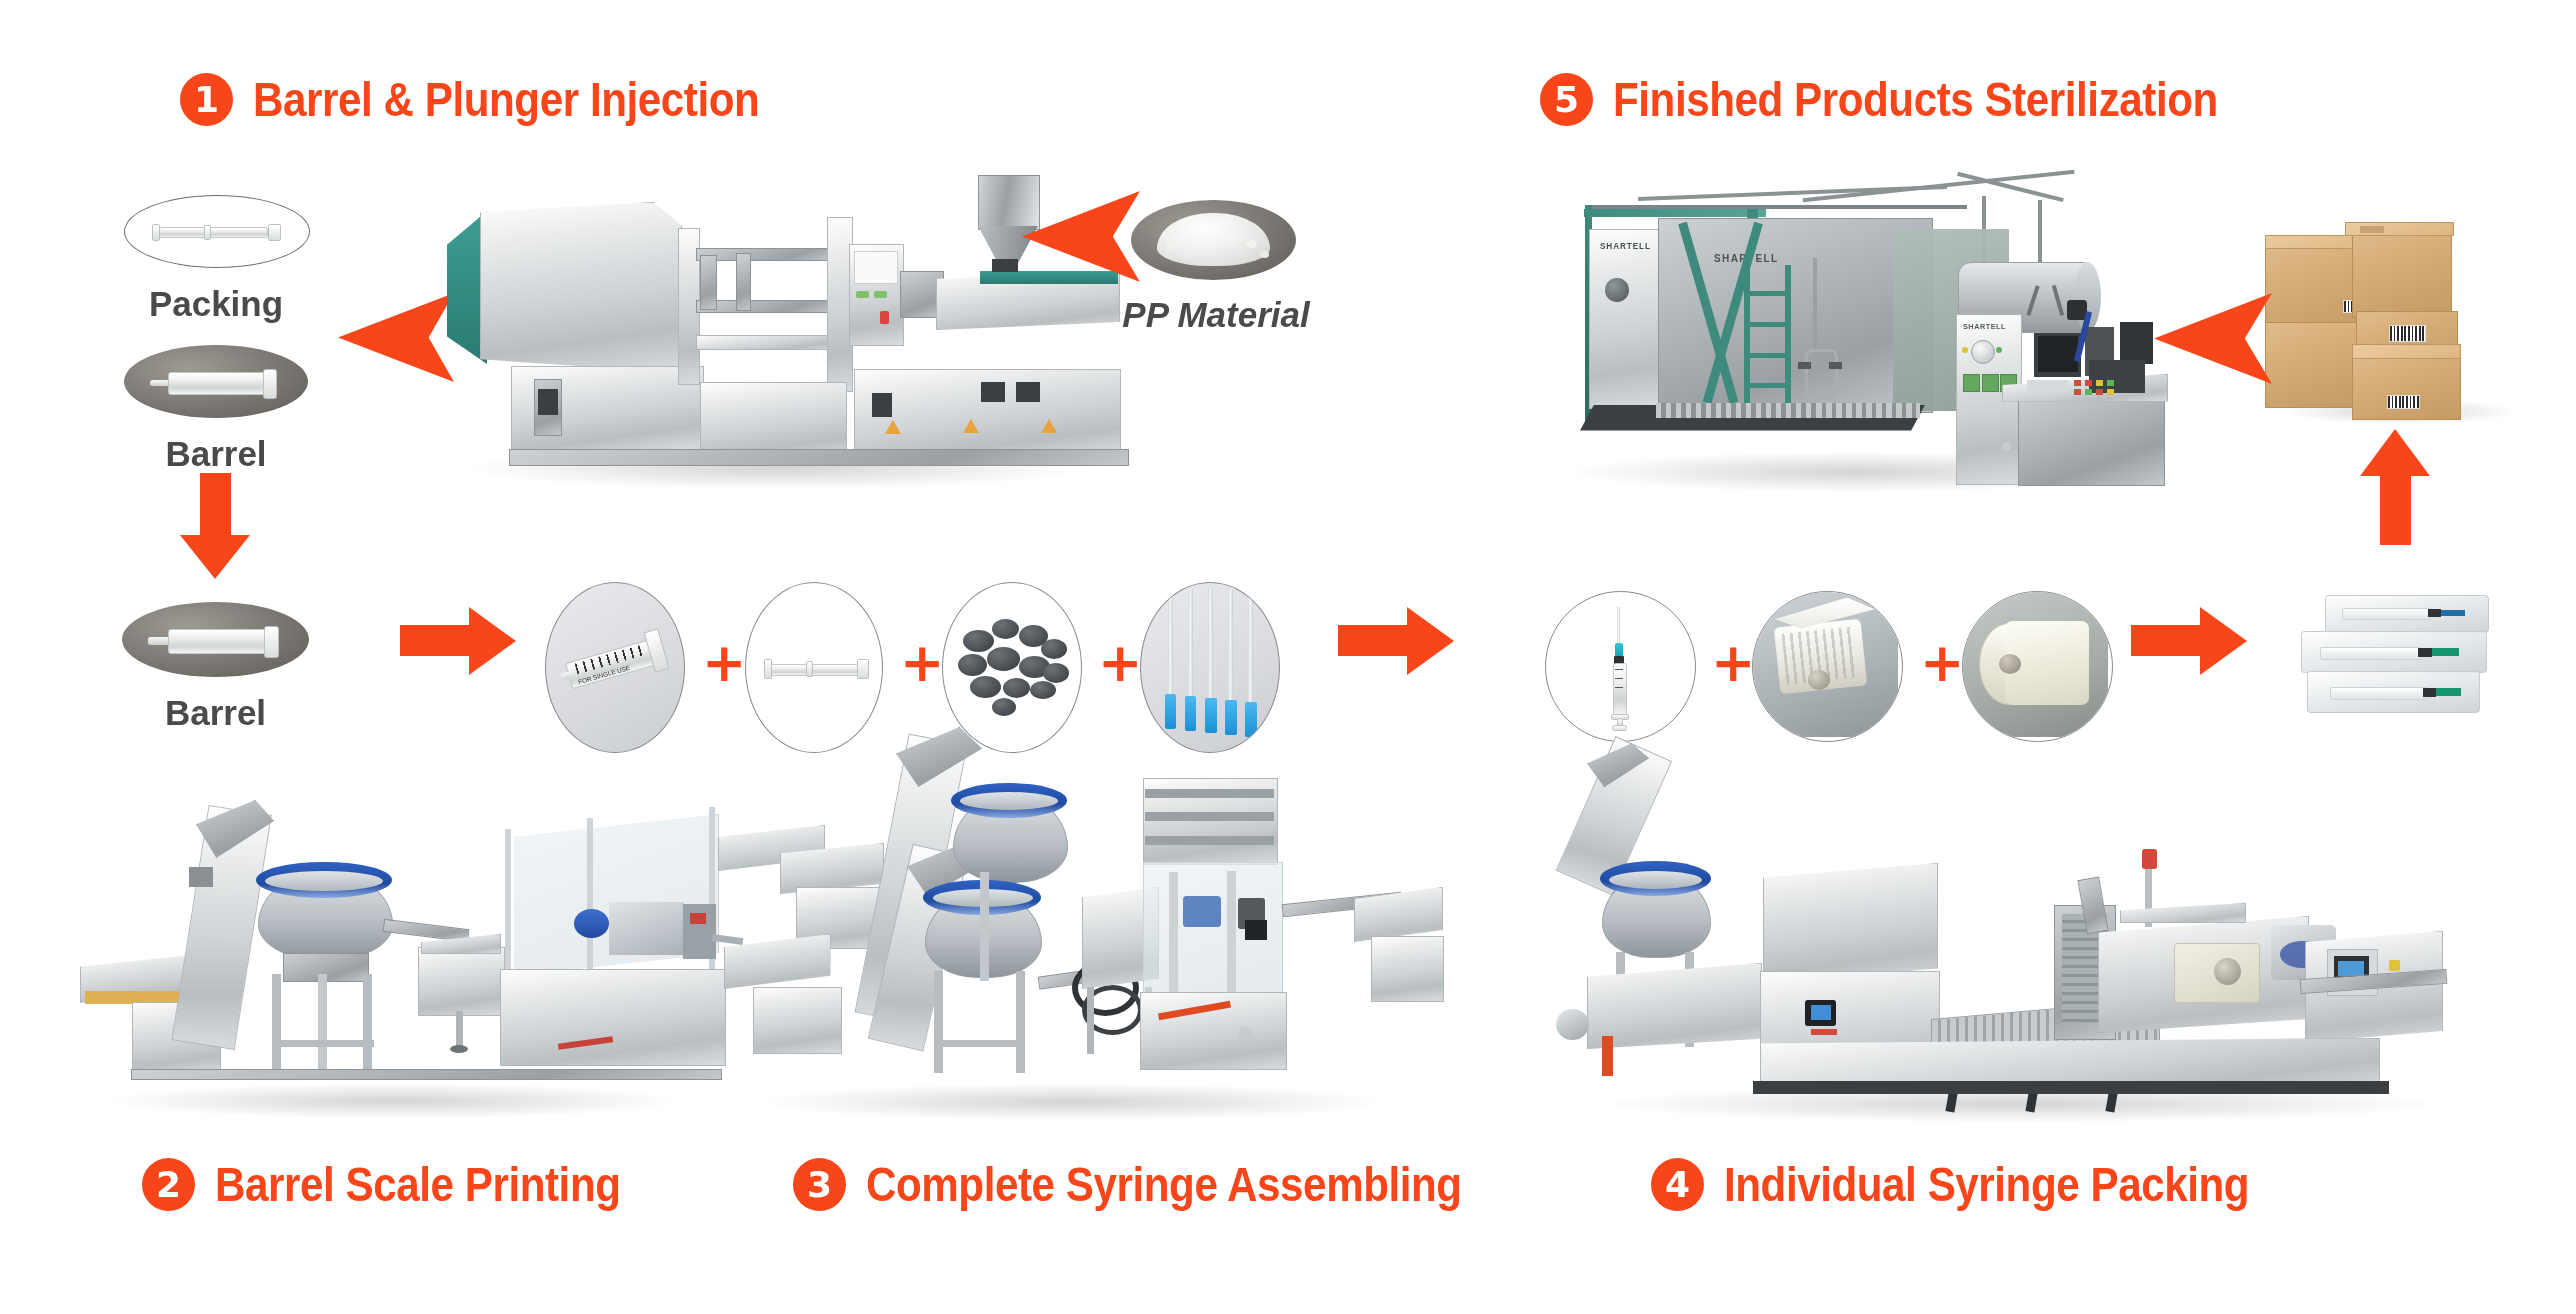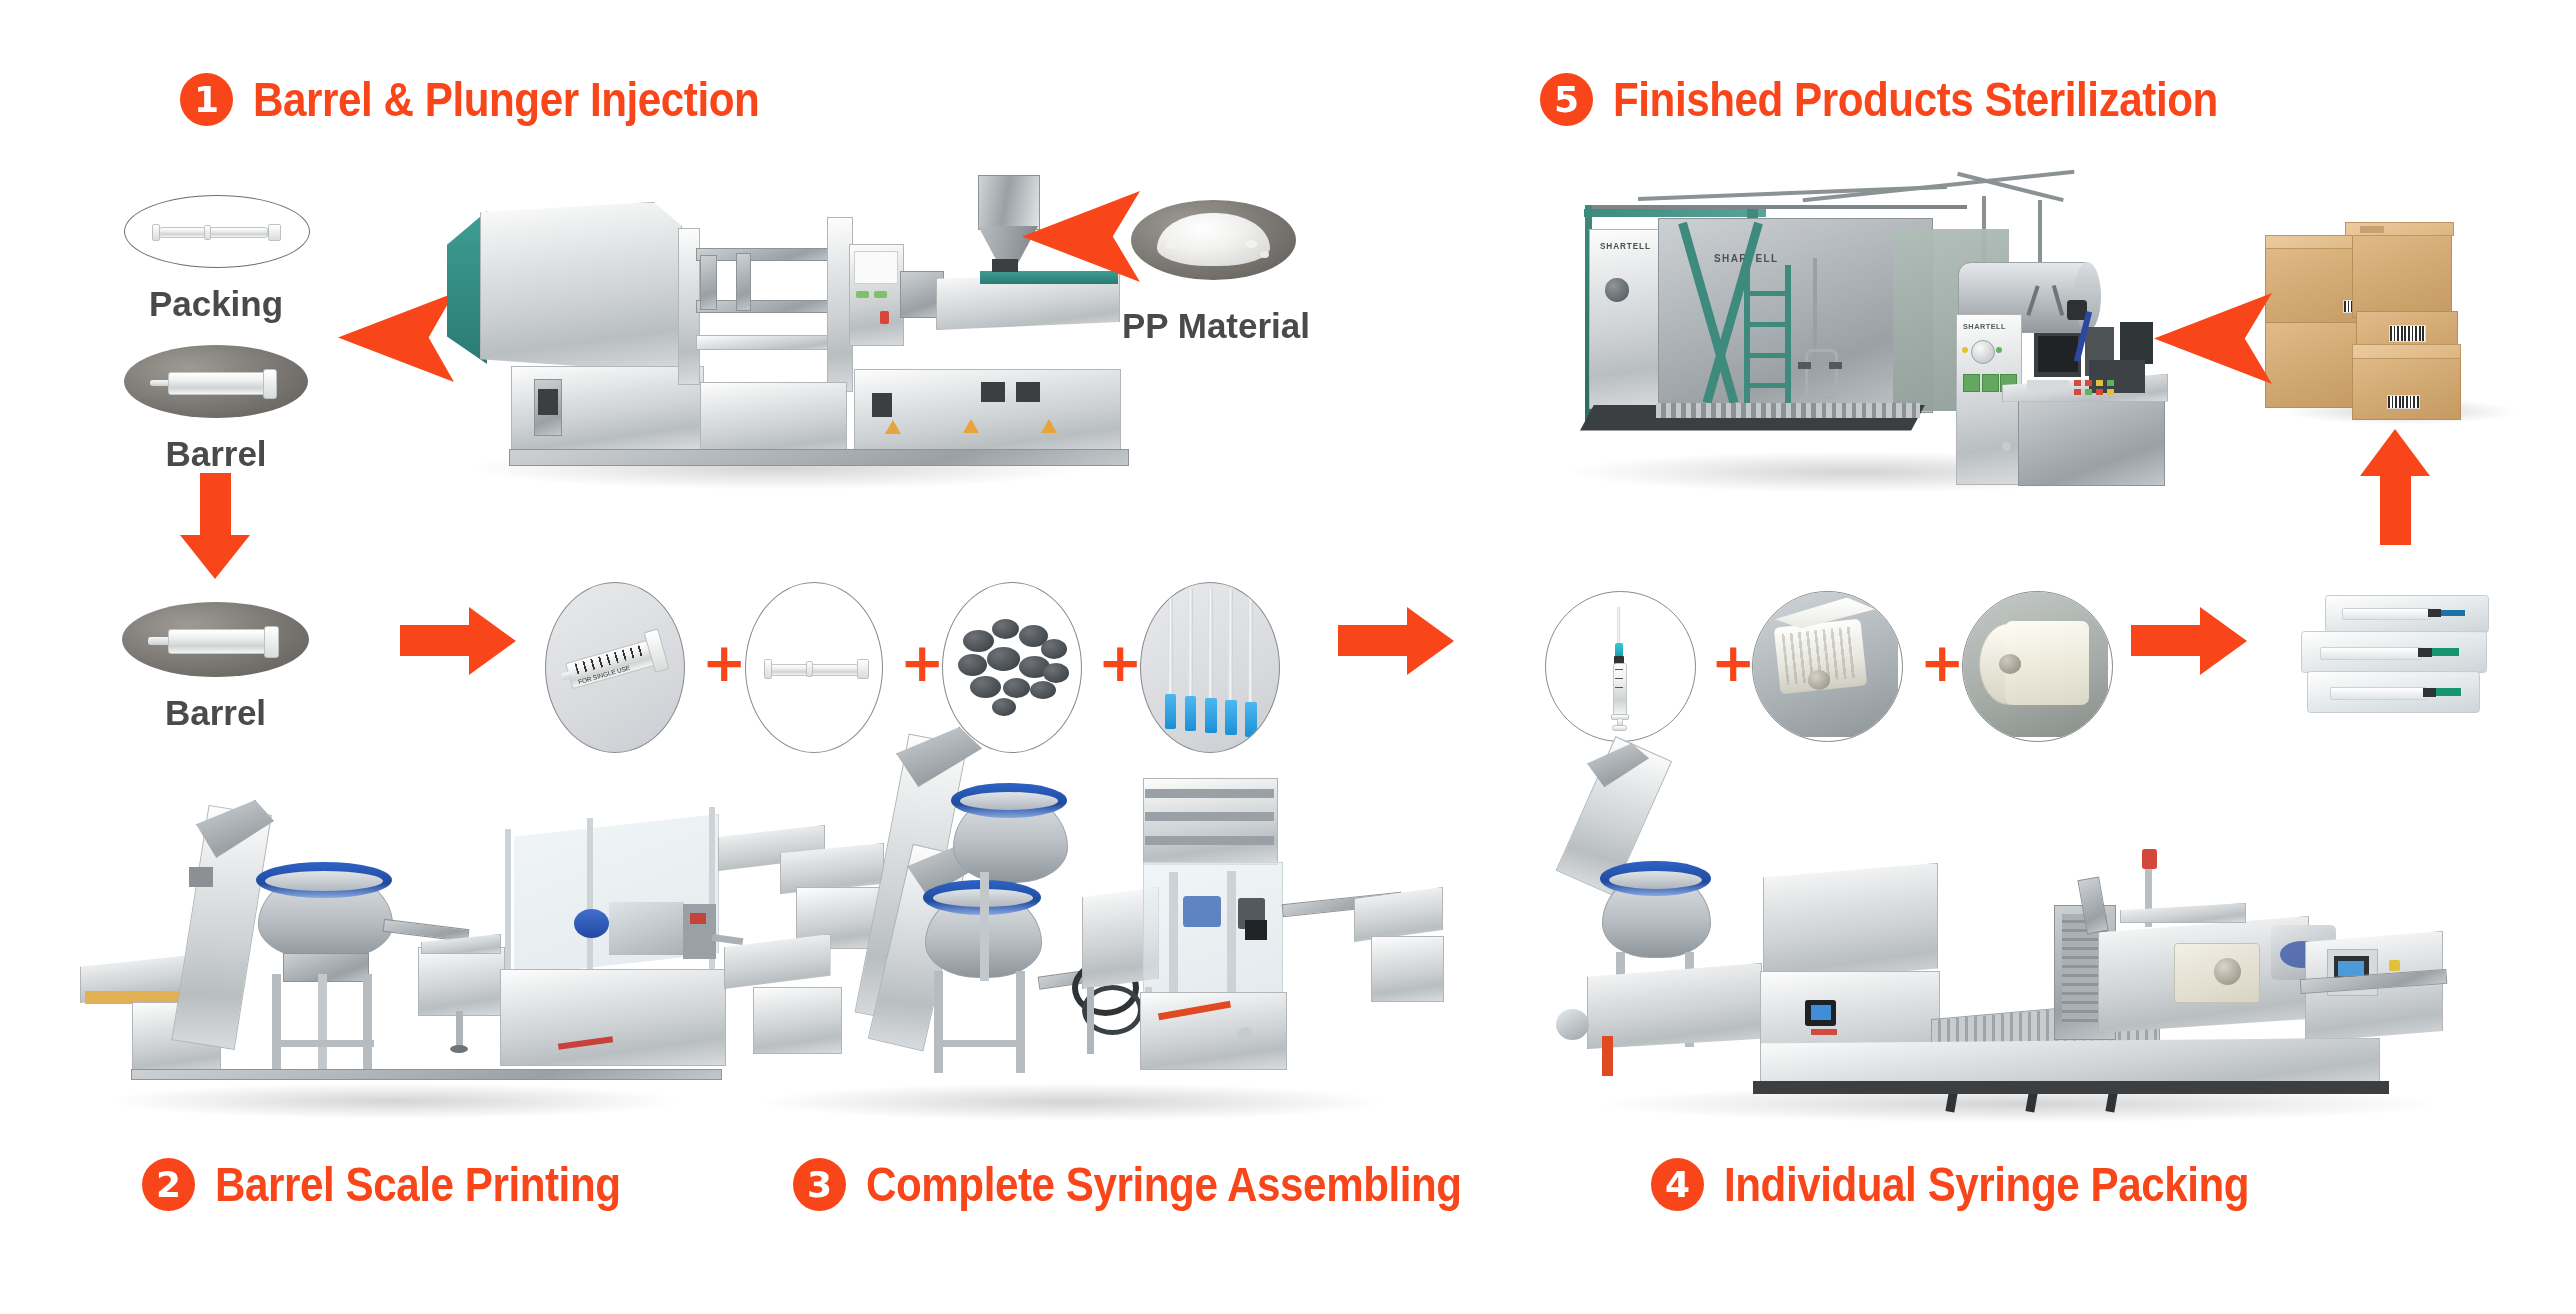--- a/index.html
+++ b/index.html
@@ -312,21 +312,21 @@
     <polygon points="0,50 130,0 100,50 130,100" fill="#F8461A"></polygon>
   </svg>
 
   <div class="abs" style="left:1131px;top:200px;width:169px;height:84px;">
     <div class="chip-ellipse-fill" style="left:0;top:0;width:165px;height:80px;"></div>
     <div class="pellet-pile" style="left:25.5px;top:12.7px;width:113px;height:53px;"></div>
     <div class="abs" style="left:35px;top:42px;width:9px;height:7.3px;border-radius:50%;background:#f2f2ee;"></div>
     <div class="abs" style="left:115px;top:40px;width:11px;height:8.2px;border-radius:50%;background:#f2f2ee;"></div>
     <div class="abs" style="left:129px;top:51px;width:9px;height:7.3px;border-radius:50%;background:#eceae6;"></div>
   </div>
-  <div class="abs caption" style="left:1116px;top:306px;width:200px;">PP Material</div>
+  <div class="abs caption" style="left:1116px;top:295px;width:200px;font-style:italic;">PP Material</div>
 
   <div class="chip-circle grey" style="left:545px;top:582px;width:138px;height:169px;">
     <div class="abs" style="left:12.7px;top:51px;width:115px;height:51px;transform:rotate(-16deg);">
       <div class="tube" style="left:7.3px;top:14.5px;width:89px;height:25.5px;border-radius:2.7px;"></div>
       <div class="flange" style="left:91px;top:7.3px;width:12.7px;height:40px;"></div>
       <div class="nozzle" style="left:0;top:23.6px;width:11px;height:7.3px;"></div>
       <div class="abs" style="left:16.4px;top:18px;width:71px;height:11px;background:repeating-linear-gradient(90deg,#333 0 1.8px,transparent 1.8px 8.2px);"></div>
       <div class="abs" style="left:14.5px;top:33px;font-size:6.4px;color:#2e2e2e;font-family:'Liberation Sans',sans-serif;">FOR SINGLE USE</div>
     </div>
   </div>

